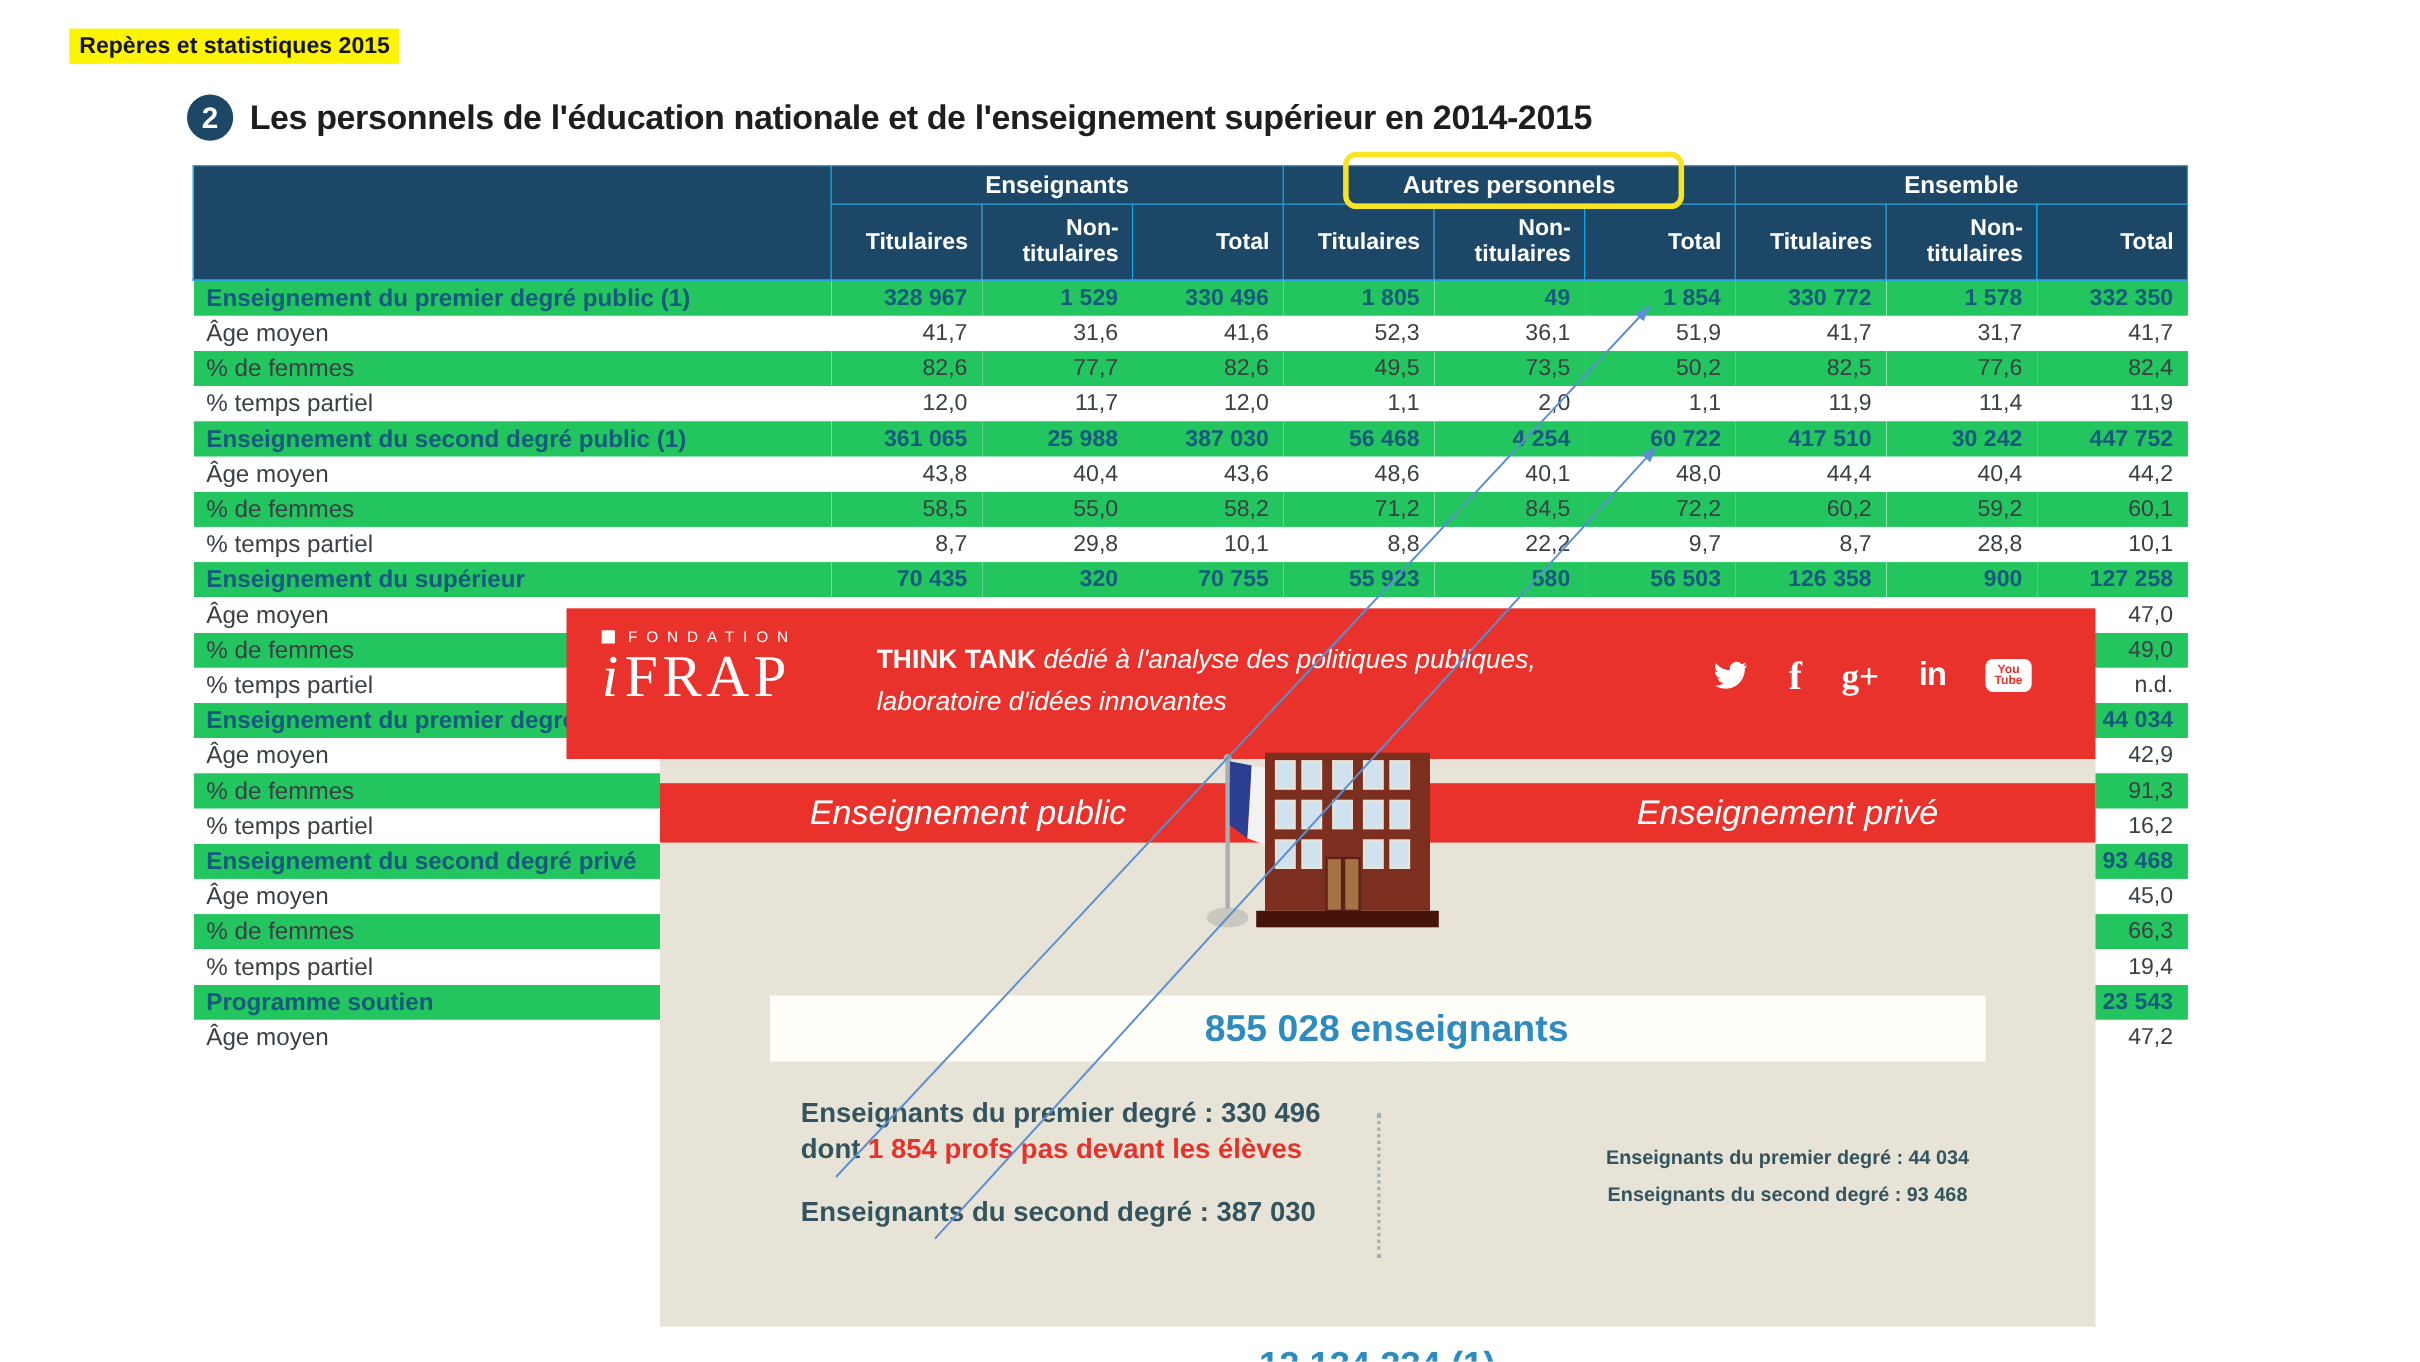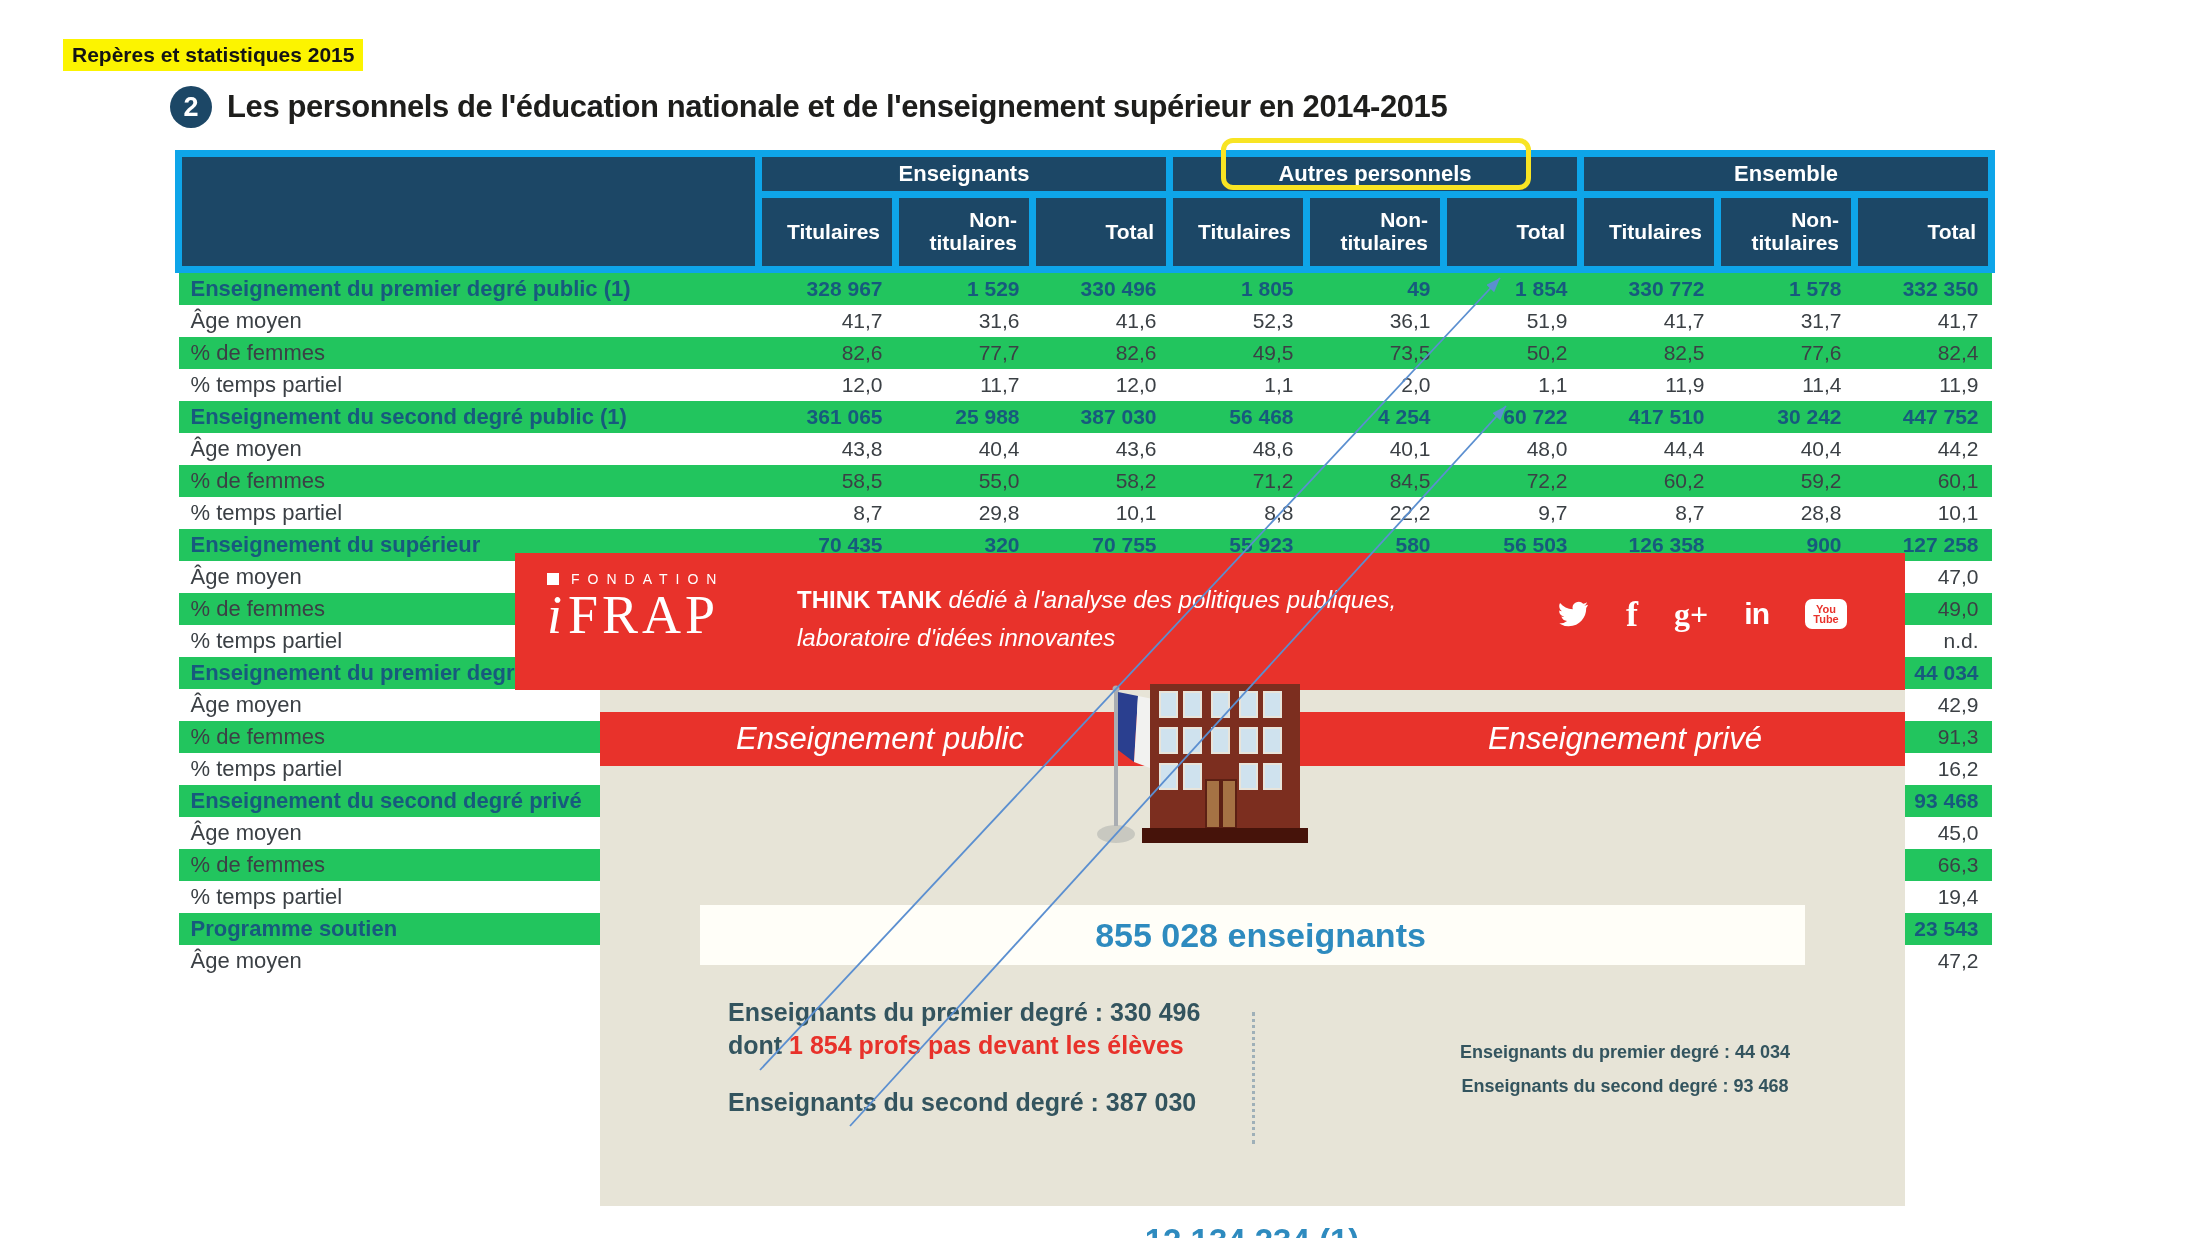--- a/index.html
+++ b/index.html
@@ -1,32 +1,32 @@
 <!DOCTYPE html>
 <html><head>
 <meta charset="utf-8">
 <style>
   html,body{margin:0;padding:0;background:#fff;}
   .page{position:relative;width:2200px;height:1238px;background:#ffffff;overflow:hidden;
         font-family:"Liberation Sans",sans-serif;}
 
   
   .hl{position:absolute;left:63px;top:26px;background:#fcf400;color:#141414;
-      font-size:21px;font-weight:bold;padding:4px 9px;margin-top:13px;}
+      font-size:21px;font-weight:bold;padding:4px 9px;}
 
   
   .heading{position:absolute;left:170px;top:86px;display:flex;align-items:center;gap:15px;}
   .numcircle{width:42px;height:42px;border-radius:50%;background:#1c4766;color:#fff;
       font-size:27px;font-weight:bold;display:flex;align-items:center;justify-content:center;flex:0 0 42px;}
   .headtext{font-size:31px;font-weight:bold;color:#1e1e1c;letter-spacing:-0.4px;}
 
   
   .tablewrap{position:absolute;left:175px;top:150px;width:1813px;z-index:1;}
   table{border-collapse:collapse;table-layout:fixed;width:1813px;}
-  thead th{background:#1c4766;color:#fff;border:7px solid #0ea5e9;vertical-align:middle;}
+  thead th{background:#1c4766;color:#fff;border:1px solid #0ea5e9;vertical-align:middle;}
   th.corner{background:#1c4766;}
   th.group{font-size:22px;height:32px;text-align:center;font-weight:bold;}
   th.sub{font-size:21px;height:66px;text-align:right;padding-right:12px;
          white-space:pre-line;line-height:1.08;font-weight:bold;}
   tbody td{height:32px;line-height:32px;padding-top:0;padding-bottom:0;white-space:nowrap;overflow:hidden;}
   td.lbl{padding-left:12px;text-align:left;font-size:22px;}
   td.val{text-align:right;padding-right:13px;font-size:21px;}
   tr.section td{color:#175a7d;font-weight:bold;}
   tr.detail td{color:#3b4045;font-weight:normal;}
   tr.grey{background:#22c55e;}

